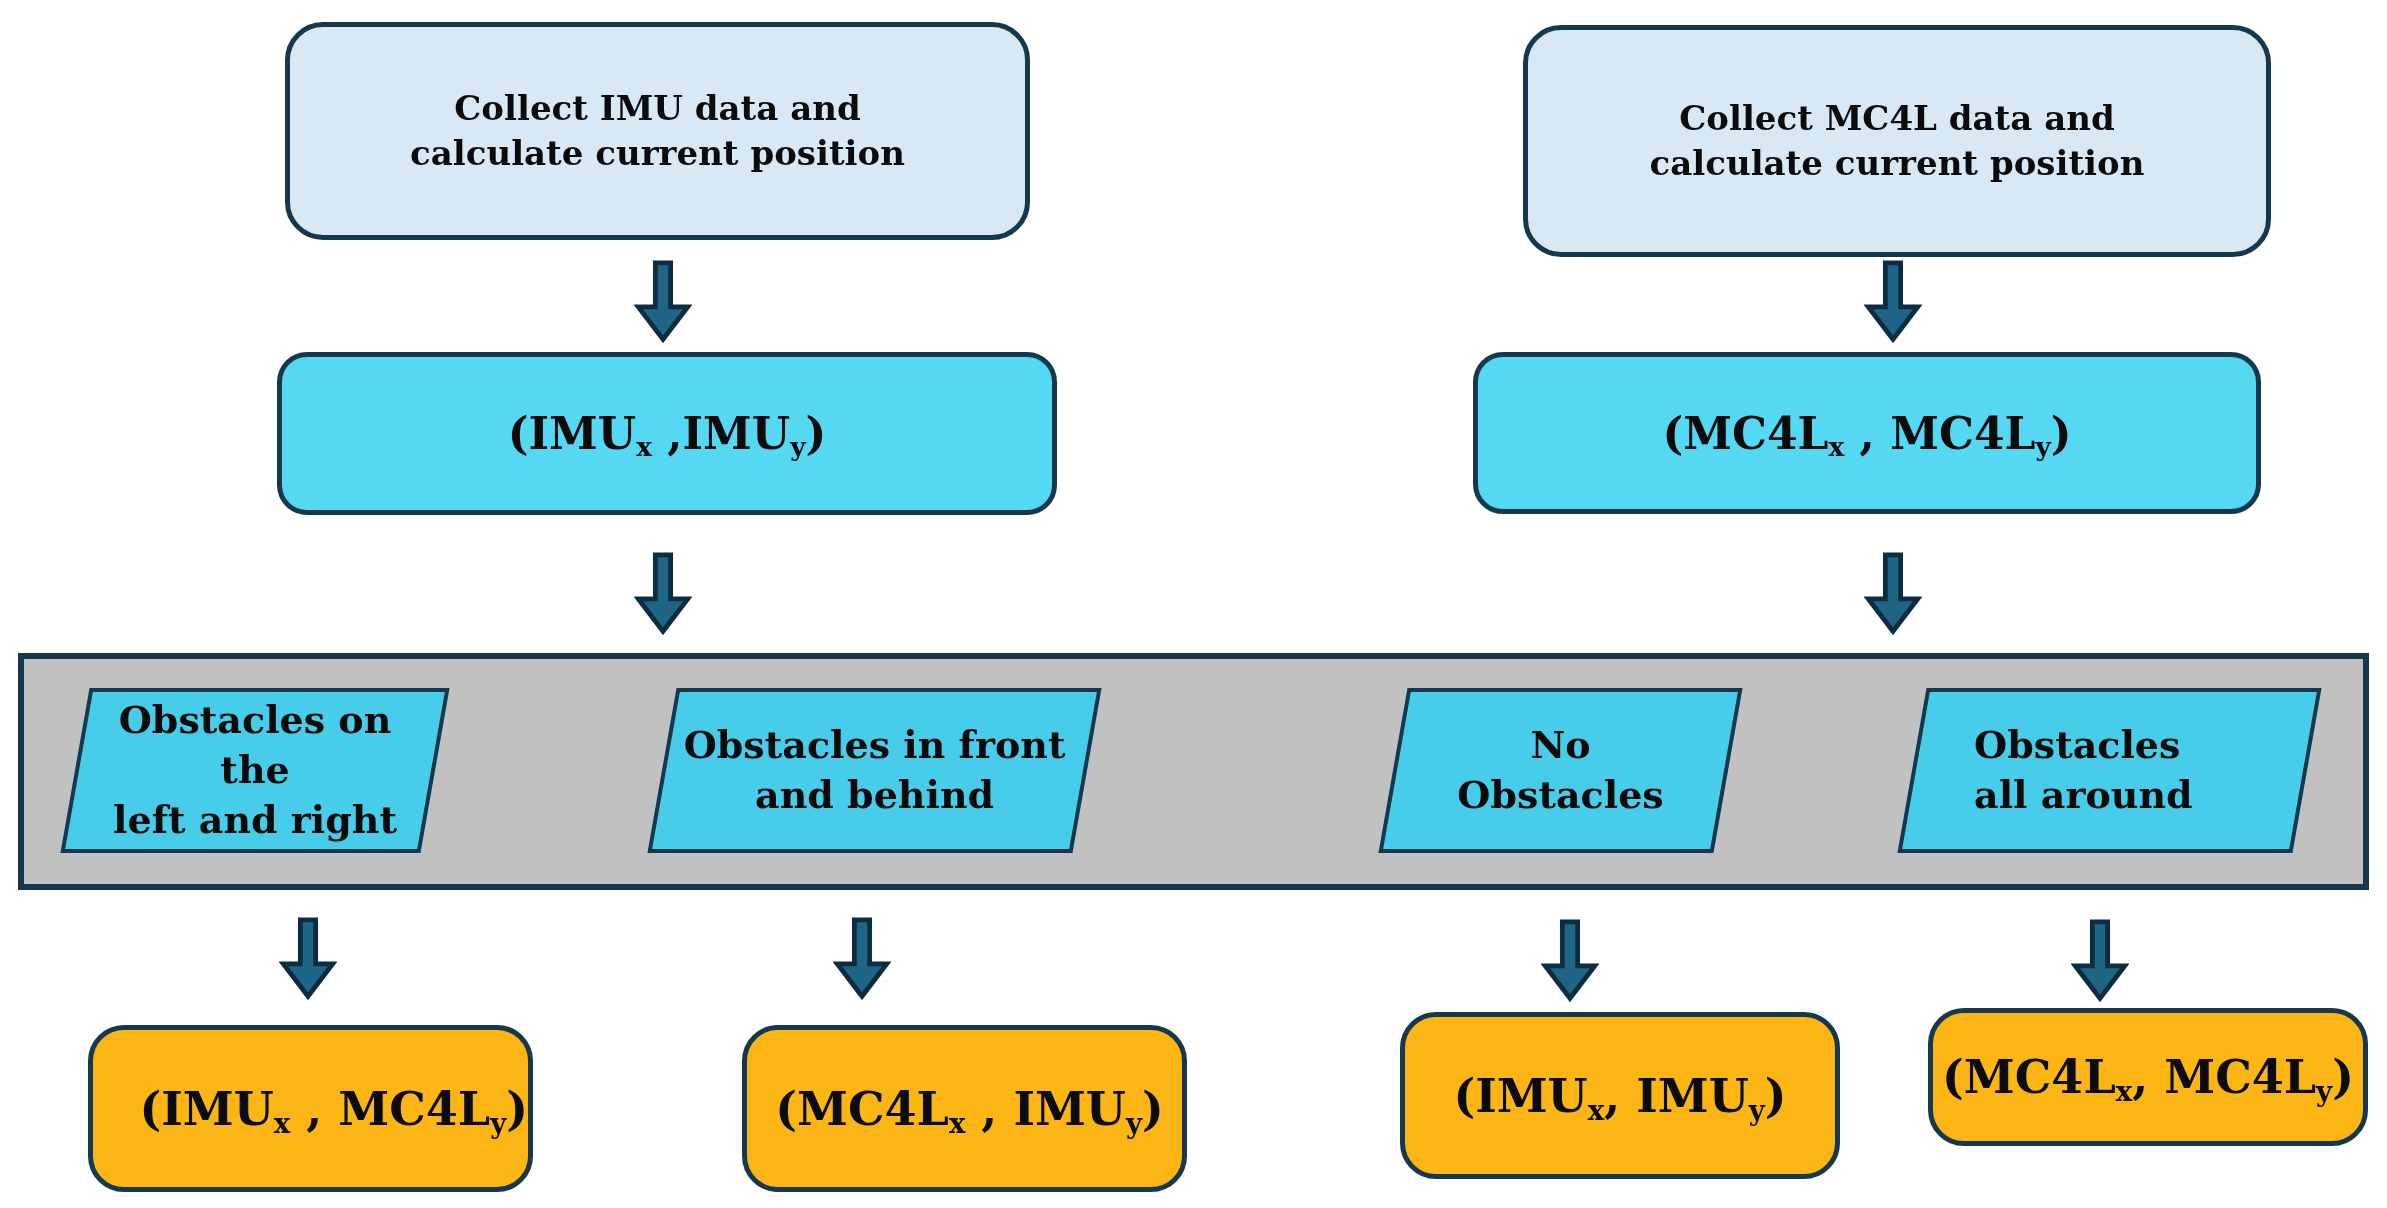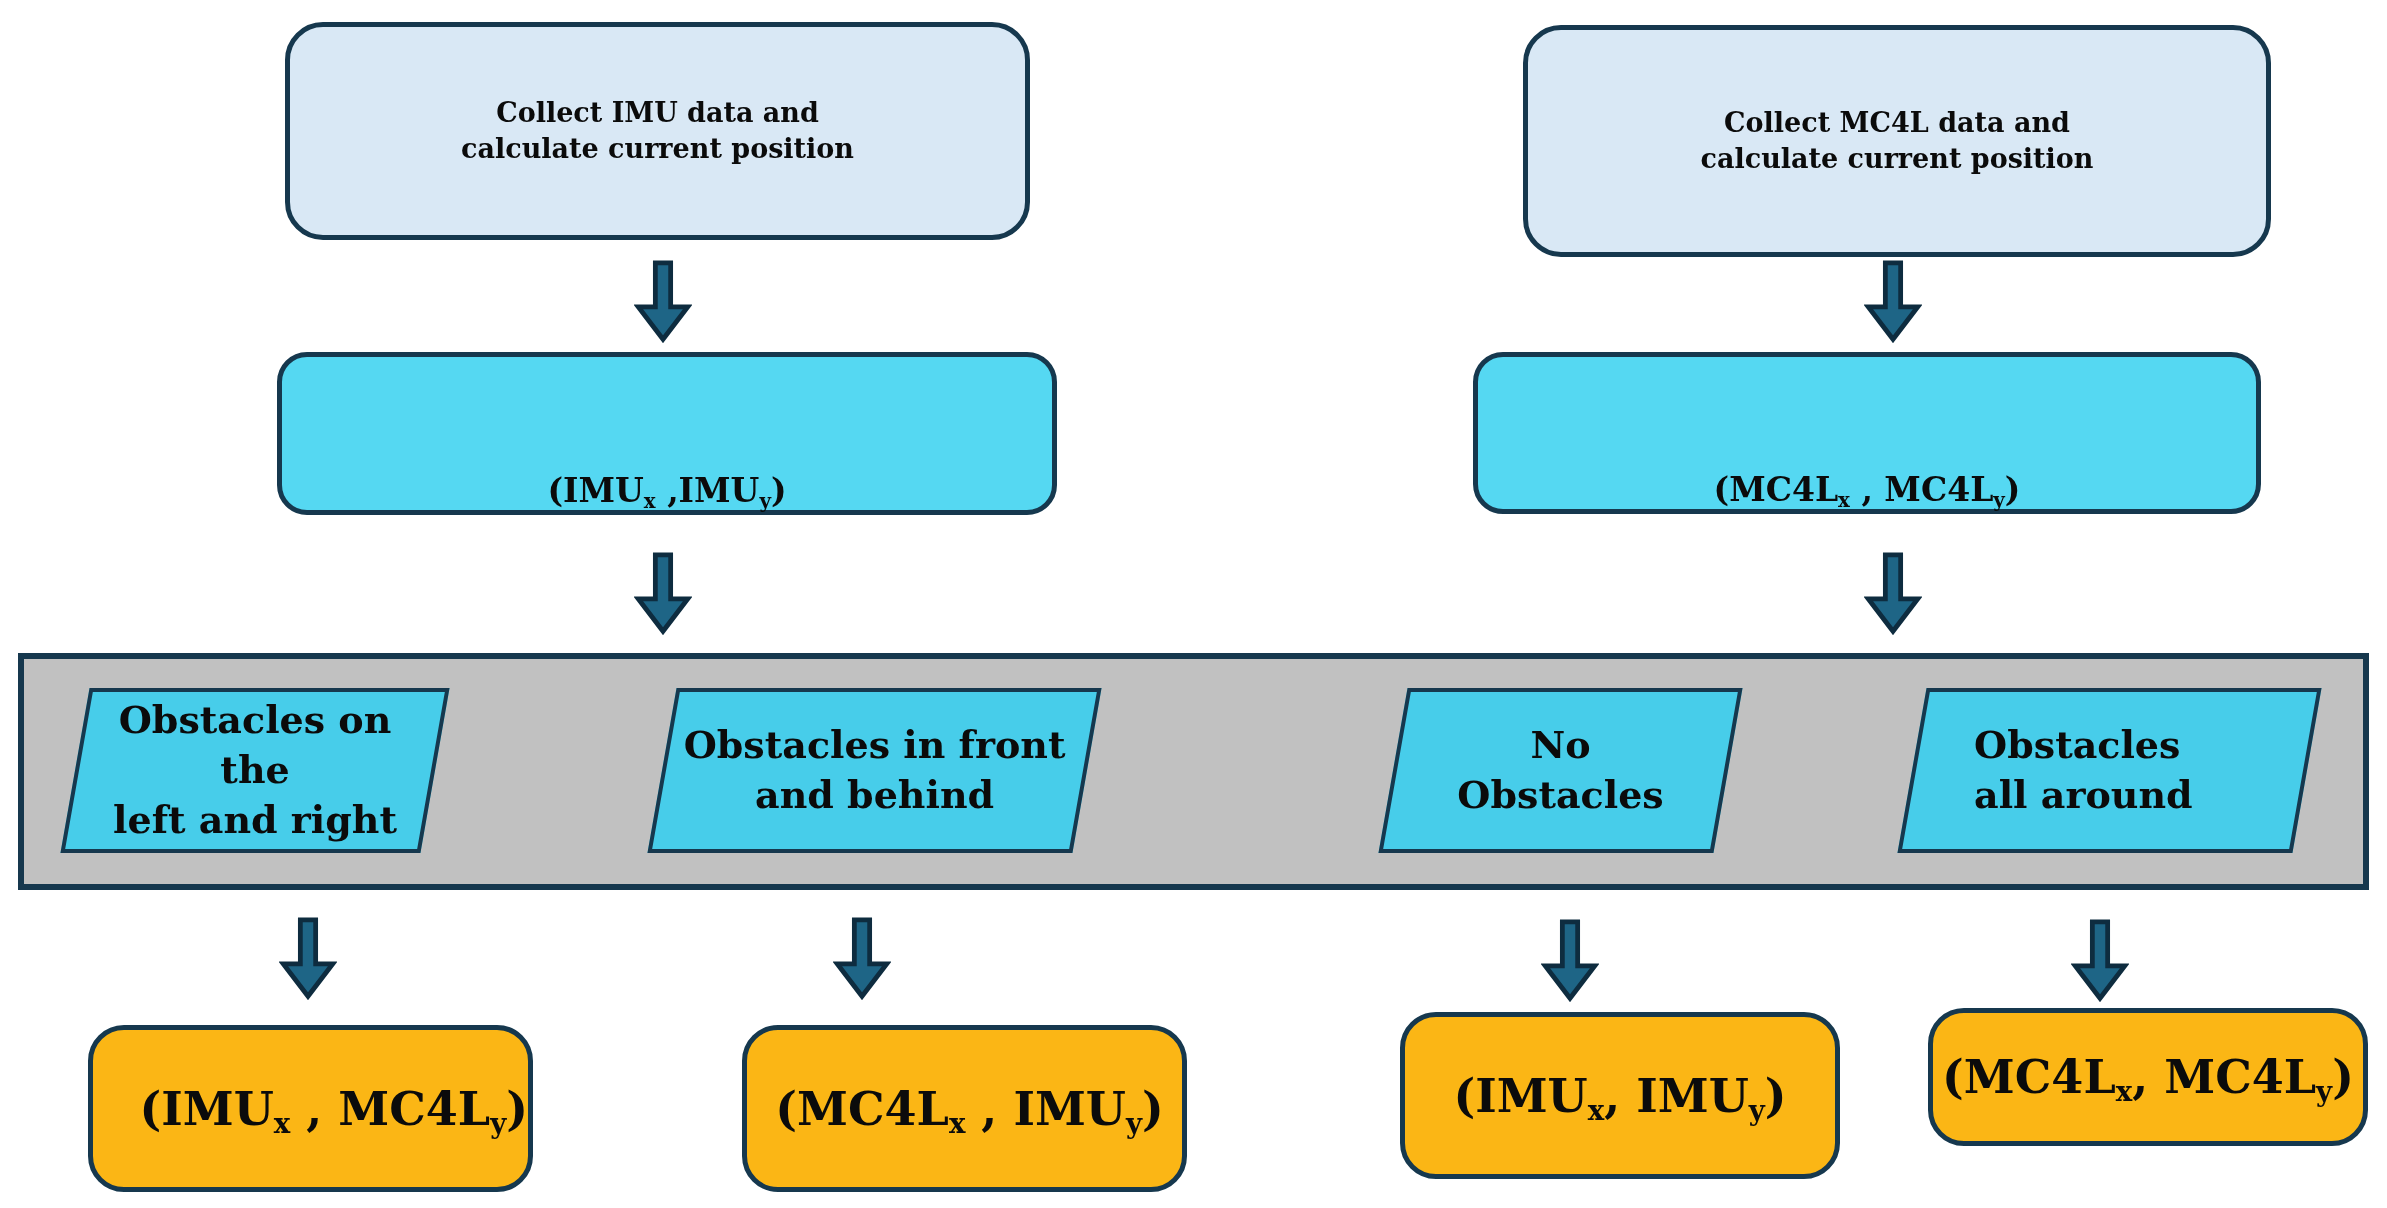--- a/index.html
+++ b/index.html
@@ -16,28 +16,27 @@
     box-sizing:border-box;
     display:flex;flex-direction:column;
     align-items:center;justify-content:center;
     text-align:center;
     font-weight:700;
   }
   .collect{
     background:var(--collect_fill);
     border:5px solid var(--box_border);
     border-radius:38px;
-    font-size:27px;line-height:1.32;
+    font-size:34px;line-height:1.32;
   }
   .position{
     background:var(--position_fill);
     border:5px solid var(--box_border);
     border-radius:30px;
-    font-size:33px;
-    justify-content:flex-end;
+    font-size:44px;
   }
   .band{
     position:absolute;box-sizing:border-box;
     background:var(--band_fill);
     border:6px solid var(--box_border);
   }
   .cond{
     background:var(--condition_fill);
     border:4px solid var(--box_border);
     transform:skewX(-10deg);

